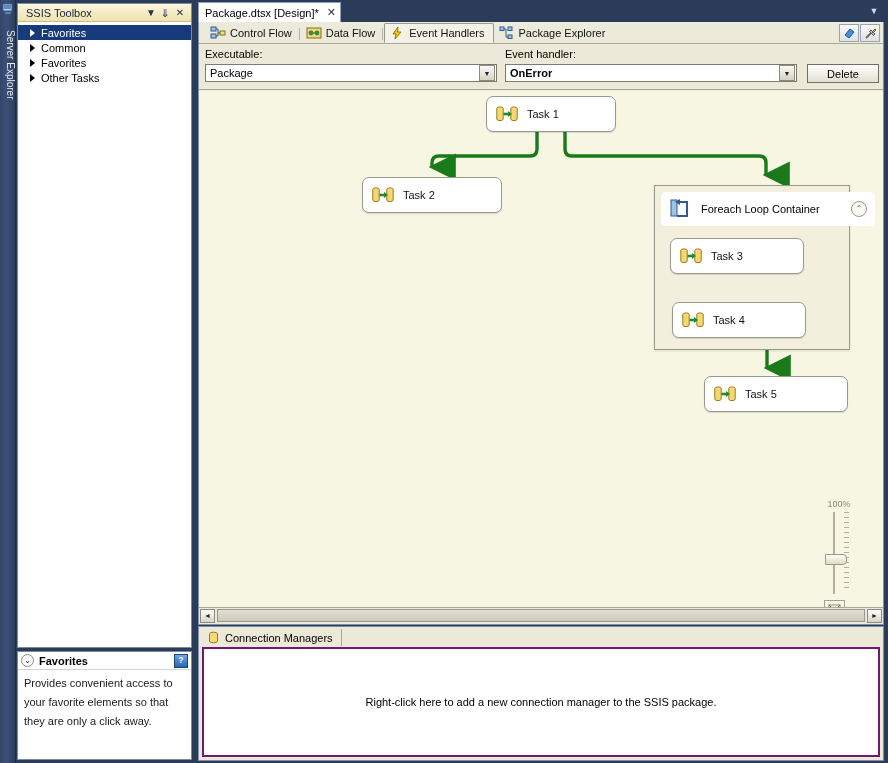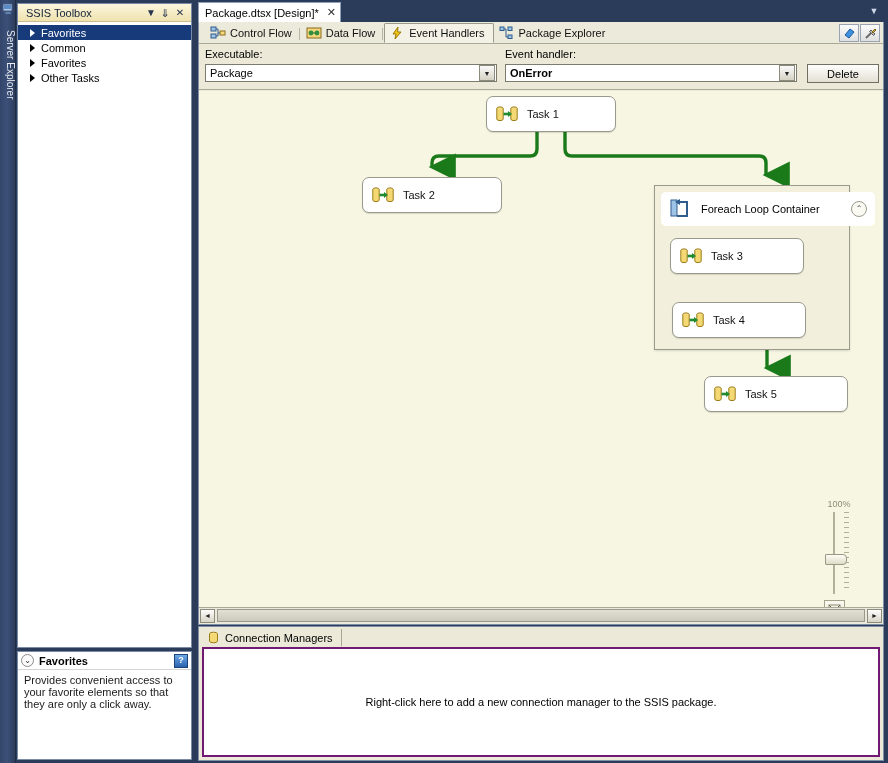--- a/index.html
+++ b/index.html
@@ -127,21 +127,21 @@
   #fav-help {
     width: 14px; height: 14px;
     background: linear-gradient(to bottom, #6ea8e6, #2a63ad);
     border: 1px solid #1d4477;
     display: flex; align-items: center; justify-content: center;
     color: #fff; font-size: 9px; font-weight: bold; line-height: 1;
   }
   #fav-desc {
     padding: 4px 6px 0 6px;
     font-size: 11px;
-    line-height: 12px;
+    line-height: 19px;
     color: #1a1a1a;
   }
 
   
   #doc-area {
     position: absolute; left: 196px; top: 0;
     width: 692px; height: 763px;
     background: #2b3c5a;
   }
 

